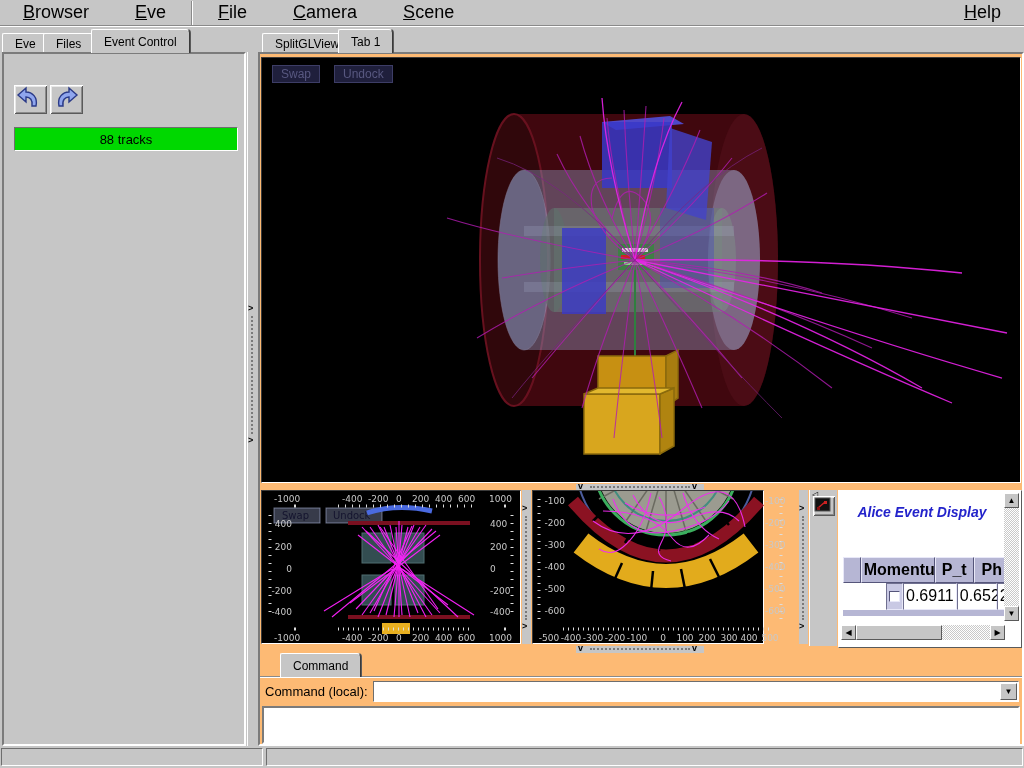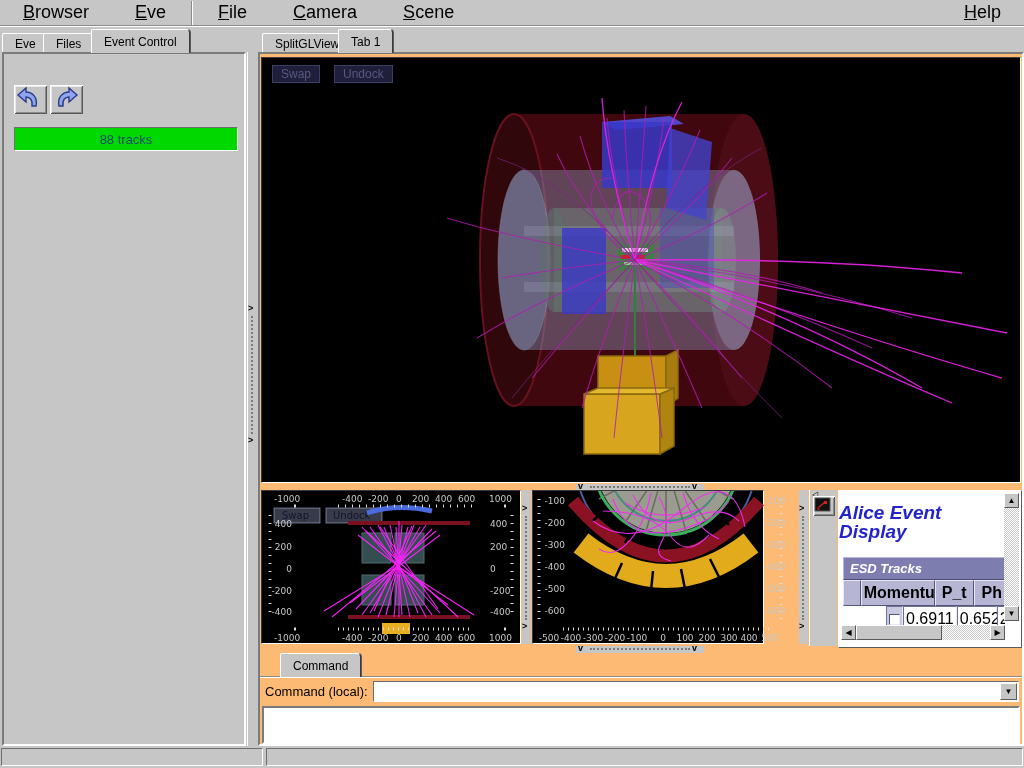--- a/index.html
+++ b/index.html
@@ -74,21 +74,21 @@
       <path d="M22 21 C24 12 18 7 12 7 L12 3 L4 10 L12 17 L12 12 C16 12 19 15 18 21 Z" fill="#8fa6ee" stroke="#2a3a88" stroke-width="1.4"></path>
     </svg>
   </div>
   <div class="abs raised2" style="left:46px; top:31px; width:33px; height:29px; background:#c6c6c6;">
     <svg width="31" height="27" viewBox="0 0 31 27">
       <path d="M9 21 C7 12 13 7 19 7 L19 3 L27 10 L19 17 L19 12 C15 12 12 15 13 21 Z" fill="#8fa6ee" stroke="#2a3a88" stroke-width="1.4"></path>
     </svg>
   </div>
 
 
-  <div class="abs sunken1" style="left:10px; top:73px; width:224px; height:24px; background:#00d800; font-size:13px; text-align:center; padding-top:4px; color:#0c4a6e;">88 tracks</div>
+  <div class="abs sunken1" style="left:10px; top:73px; width:224px; height:24px; background:#00d800; font-size:13px; text-align:center; padding-top:4px; color:#000000;">88 tracks</div>
 </div>
 
 <div class="abs vsplit" style="left:247px; top:52px; width:10px; height:694px; border-left:1px solid #ffffff;">
   <span class="split-arrow" style="top:252px;">&gt;</span>
   <div class="dots" style="top:264px; height:118px;"></div>
   <span class="split-arrow" style="top:384px;">&gt;</span>
 </div>
 
 <div class="tab abs" style="left:262px;">SplitGLView</div>
 <div class="tab active abs" style="left:338px;">Tab 1</div>
@@ -370,27 +370,25 @@
       <svg width="18" height="16" viewBox="0 0 18 16" style="margin:1px 0 0 1px;">
         <rect x="1" y="1" width="15" height="13" fill="#111111" stroke="#555"></rect>
         <line x1="4" y1="11" x2="11" y2="5" stroke="#cc2222" stroke-width="1.5"></line>
         <rect x="10" y="4" width="3" height="3" fill="#cc2222"></rect>
         <rect x="3" y="10" width="3" height="3" fill="#881111"></rect>
       </svg>
     </div>
   </div>
 
   <div class="abs raised" style="left:578px; top:436px; width:184px; height:158px; background:#ffffff;">
-    <div class="abs" style="left:0; top:12px; width:166px; font-size:19px; font-weight:bold; font-style:italic; color:#2323cb; line-height:19px;">
+    <div class="abs" style="left:0; top:12px; width:166px; text-align:center; font-size:14px; font-weight:bold; font-style:italic; color:#2323cb; line-height:19px;">
       <div>Alice Event Display</div>
     </div>
 
     <div class="abs" style="left:4px; top:66px; width:162px; overflow:hidden;">
-      <div style="background:#7d7db0; color:#ffffff; font-weight:bold; font-style:italic; font-size:13px; padding:3px 6px;
-                  border-top:1px solid #b8b8d8; border-left:1px solid #b8b8d8; border-right:1px solid #4a4a70; border-bottom:1px solid #4a4a70;">ESD Tracks</div>
       <div style="display:flex;">
         <div class="hdrcell" style="width:18px;"></div>
         <div class="hdrcell" style="width:74px;">Momentum</div>
         <div class="hdrcell" style="width:40px;">P_t</div>
         <div class="hdrcell" style="width:32px; text-align:right;">Ph</div>
       </div>
       <div style="display:flex;padding-left:43px;">
         <div class="datacell" style="width:18px; background:#c9c9e4; padding-top:4px;">
           <span style="display:inline-block; width:11px; height:11px; background:#ffffff; border-top:1px solid #55557a; border-left:1px solid #55557a; border-bottom:1px solid #e8e8f8; border-right:1px solid #e8e8f8;"></span>
         </div>

